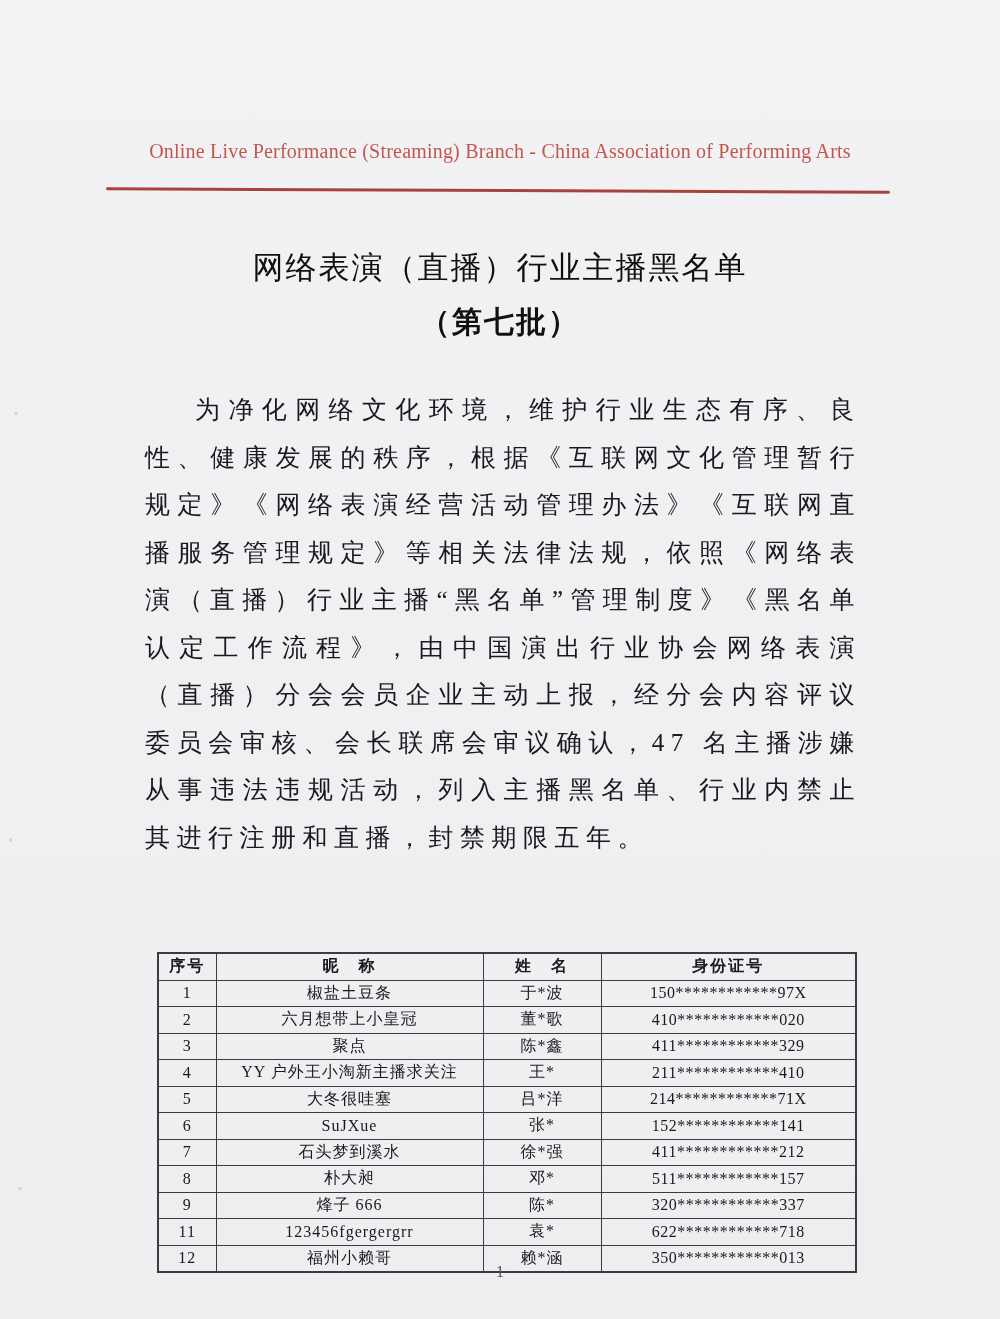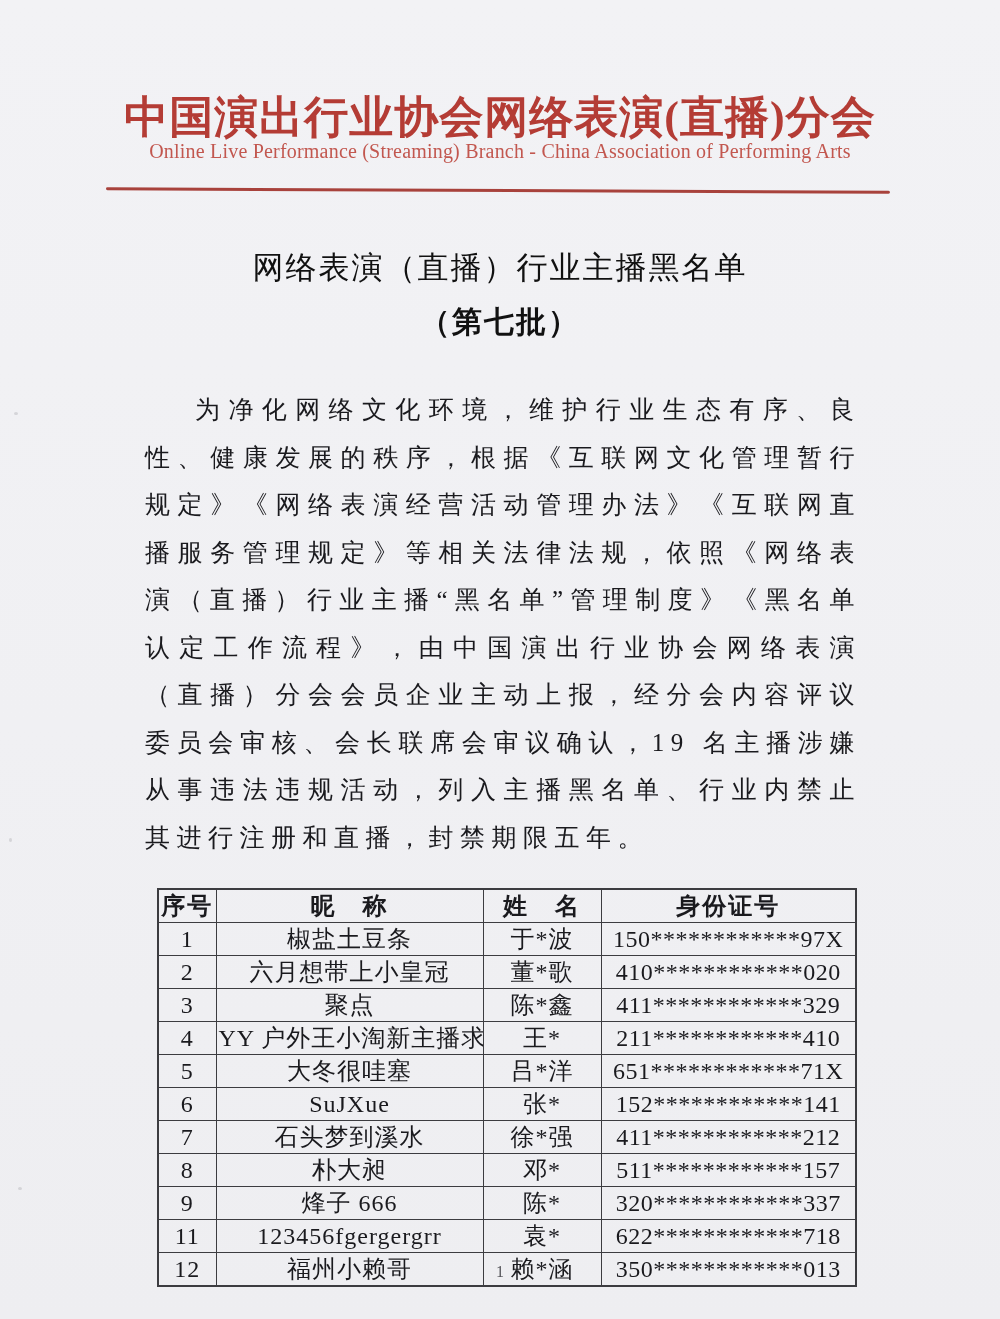--- a/index.html
+++ b/index.html
@@ -64,24 +64,24 @@
     font-size:25px;line-height:47.5px;
     letter-spacing:6.5px;
     text-align:justify;
     color:#1a1a1e;
   }
   .body-text p{margin:0;text-indent:2em;}
   .body-text p.announce{margin-top:0;}
 
   
   .tbl{
-    position:absolute;left:157px;top:888px;width:698px;
+    position:absolute;left:157px;top:952px;width:698px;
     border-collapse:collapse;
     table-layout:fixed;
-    font-size:24px;color:#1a1a1e;
+    font-size:16px;color:#1a1a1e;
   }
   .tbl th,.tbl td{
     border:1.6px solid var(--border);
     height:25.5px;
     padding:0 2px;
     text-align:center;
     font-weight:normal;
     overflow:hidden;white-space:nowrap;
     letter-spacing:1px;
   }
@@ -96,33 +96,32 @@
 </style>
 </head>
 <body>
 
 <div class="page">
 
   <span class="speck s1"></span>
   <span class="speck s2"></span>
   <span class="speck s3"></span>
 
-  <div class="org-cn">中国演出行业协会网络表演(直播)分会</div>
 
   <div class="org-en">Online Live Performance (Streaming) Branch - China Association of Performing Arts</div>
 
   <div class="red-rule"></div>
 
   <div class="doc-title">
     <div class="t1">网络表演（直播）行业主播黑名单</div>
     <div class="t2">（第七批）</div>
   </div>
 
   <div class="body-text">
-    <p>为净化网络文化环境，维护行业生态有序、良性、健康发展的秩序，根据《互联网文化管理暂行规定》《网络表演经营活动管理办法》《互联网直播服务管理规定》等相关法律法规，依照《网络表演（直播）行业主播“黑名单”管理制度》《黑名单认定工作流程》，由中国演出行业协会网络表演（直播）分会会员企业主动上报，经分会内容评议委员会审核、会长联席会审议确认，19 名主播涉嫌从事违法违规活动，列入主播黑名单、行业内禁止其进行注册和直播，封禁期限五年。</p>
+    <p>为净化网络文化环境，维护行业生态有序、良性、健康发展的秩序，根据《互联网文化管理暂行规定》《网络表演经营活动管理办法》《互联网直播服务管理规定》等相关法律法规，依照《网络表演（直播）行业主播“黑名单”管理制度》《黑名单认定工作流程》，由中国演出行业协会网络表演（直播）分会会员企业主动上报，经分会内容评议委员会审核、会长联席会审议确认，47 名主播涉嫌从事违法违规活动，列入主播黑名单、行业内禁止其进行注册和直播，封禁期限五年。</p>
   </div>
 
   <table class="tbl">
     <colgroup>
       <col style="width:58px">
       <col style="width:267px">
       <col style="width:118px">
       <col style="width:255px">
     </colgroup>
     <thead>
@@ -155,21 +154,21 @@
       <tr>
         <td>4</td>
         <td>YY 户外王小淘新主播求关注</td>
         <td>王*</td>
         <td class="c-id">211************410</td>
       </tr>
       <tr>
         <td>5</td>
         <td>大冬很哇塞</td>
         <td>吕*洋</td>
-        <td class="c-id">651************71X</td>
+        <td class="c-id">214************71X</td>
       </tr>
       <tr>
         <td>6</td>
         <td>SuJXue</td>
         <td>张*</td>
         <td class="c-id">152************141</td>
       </tr>
       <tr>
         <td>7</td>
         <td>石头梦到溪水</td>

